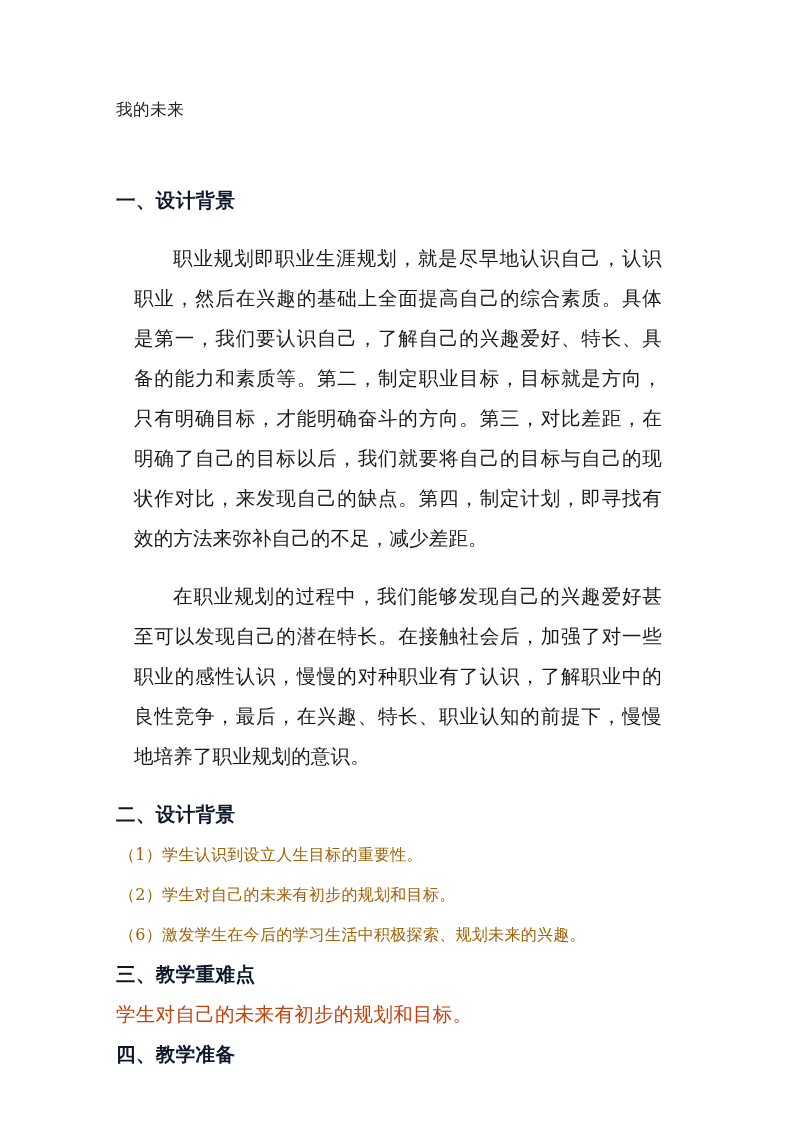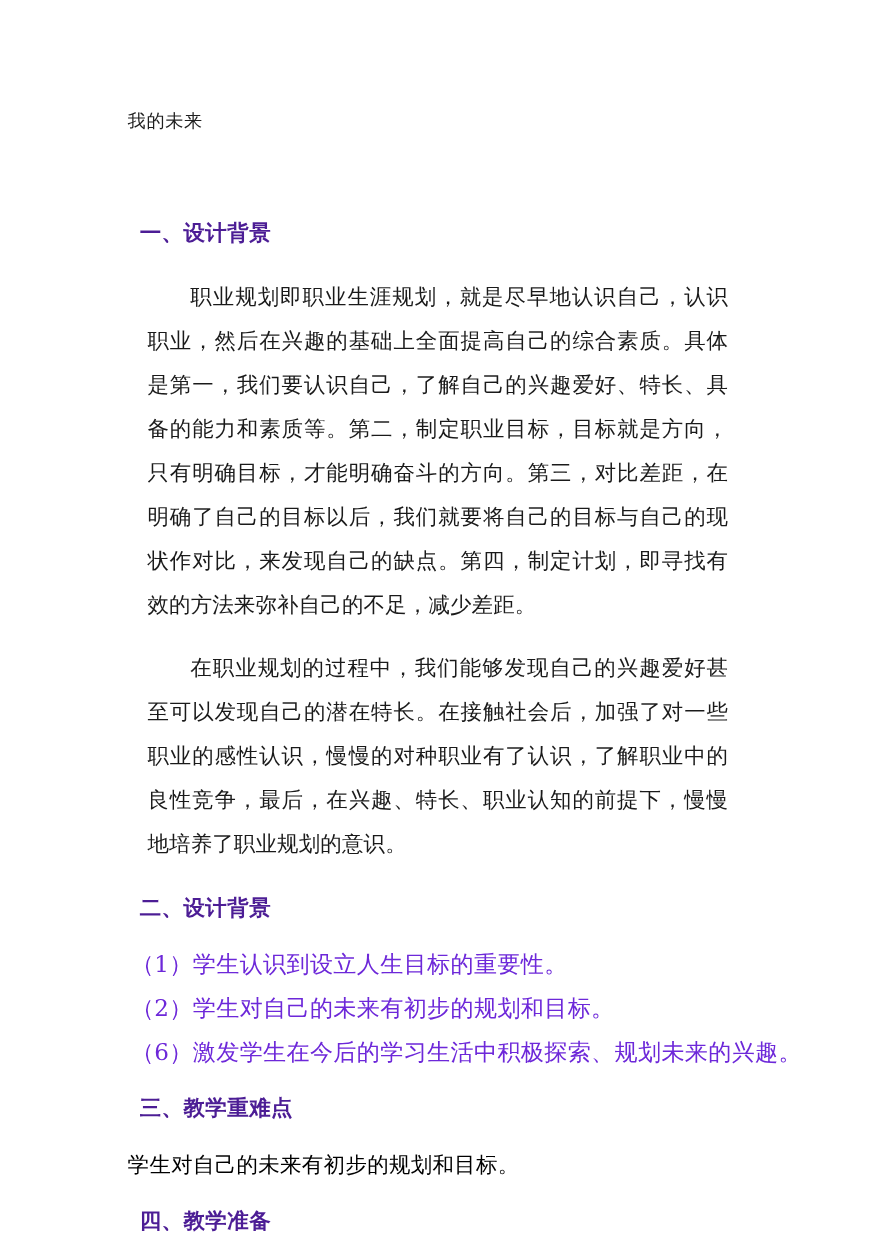--- a/index.html
+++ b/index.html
@@ -44,22 +44,22 @@
 
   .gap-after-title {
     height: 58px;
   }
 
   
   .heading {
     font-size: 19.5px;
     line-height: 40px;
     letter-spacing: 0.4px;
-    color: #4c1d95;
-    margin: 11px;
+    color: #0f172a;
+    margin: 0;
     white-space: nowrap;
   }
 
   
   .para {
     font-size: 19.5px;
     line-height: 40px;
     letter-spacing: 0.15px;
     color: #1a1a1a;
     margin: 18px;
@@ -67,31 +67,31 @@
     text-justify: inter-character;
     text-indent: 2em;
     word-break: break-all;
   }
 
   
   .line {
     font-size: 19.5px;
     line-height: 40px;
     letter-spacing: 0.3px;
-    color: #000000;
+    color: #c2410c;
     margin: 0;
     white-space: nowrap;
   }
 
   
   .list-item {
-    font-size: 21px;
+    font-size: 16px;
     line-height: 40px;
     letter-spacing: 0.3px;
-    color: #6d28d9;
+    color: #a16207;
     margin: 0;
     padding-left: 3px;
     white-space: nowrap;
   }
 </style>
 </head>
 <body>
 
 <div class="page">
   <div class="content">

